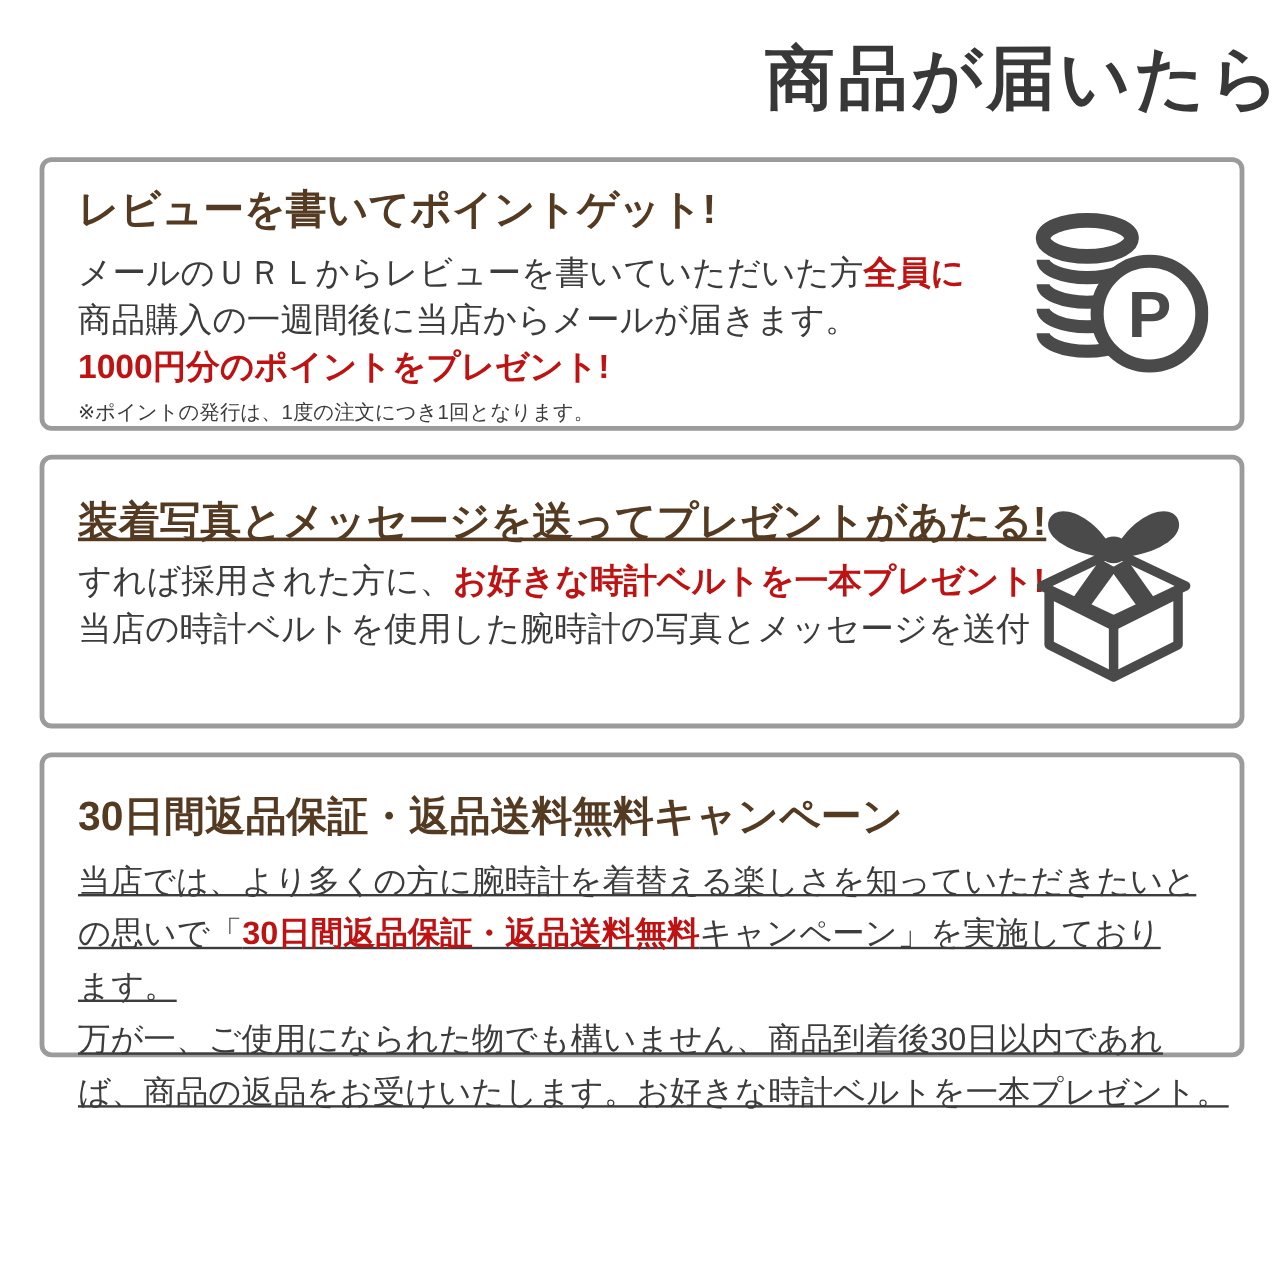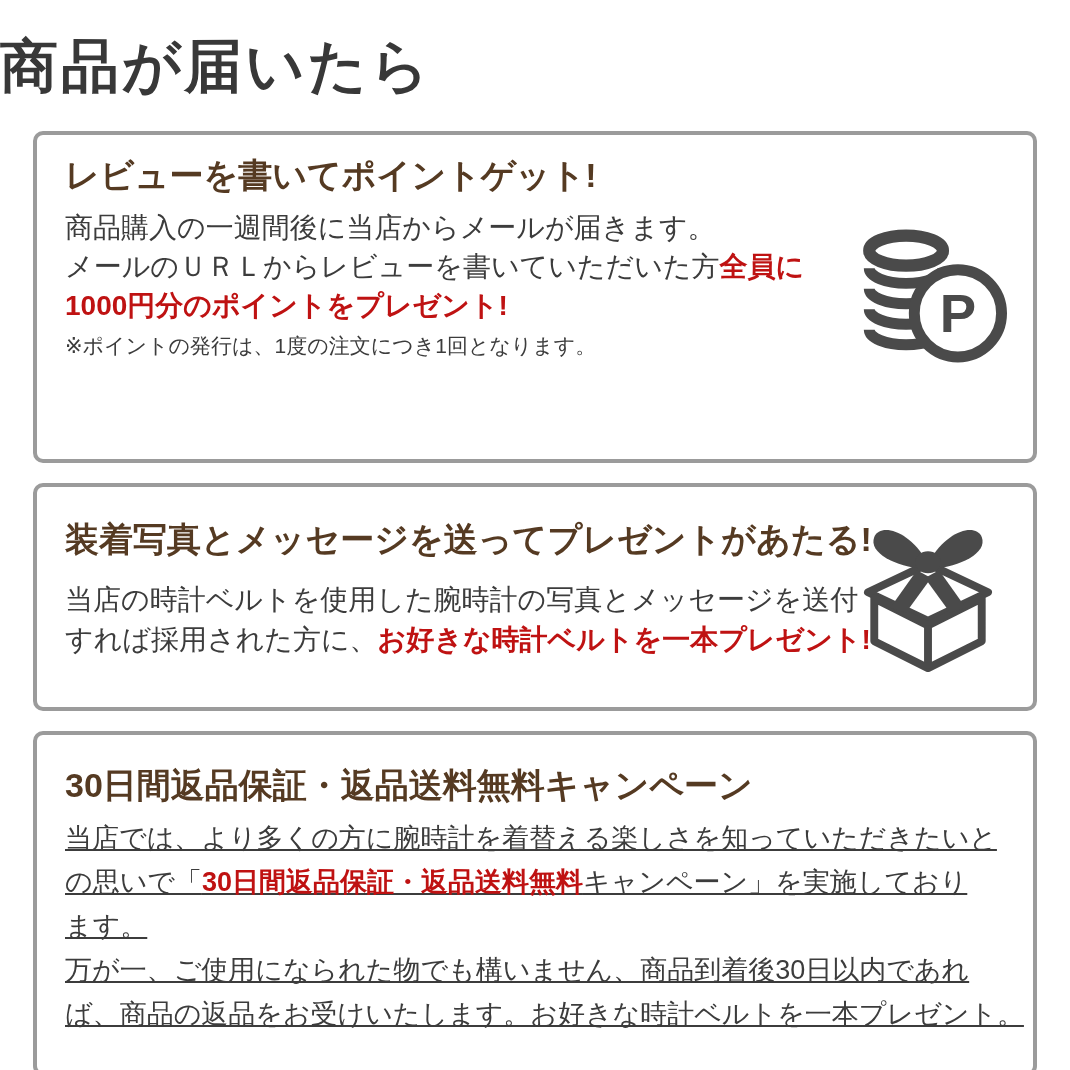--- a/index.html
+++ b/index.html
@@ -2,63 +2,63 @@
 <html lang="ja"><head>
 <meta charset="utf-8">
 <style>
   html,body{margin:0;padding:0;}
   body{
     width:1070px;height:1070px;background:#ffffff;
     font-family:"Liberation Sans","DejaVu Sans",sans-serif;
     color:#3c3c3c;overflow:hidden;
   }
   .title{
-    font-size:58px;font-weight:800;color:#383838;text-align:left;
+    font-size:58px;font-weight:800;color:#383838;text-align:right;
     margin:34px 0 33px;letter-spacing:3px;line-height:1.1;
   }
   .card{
     border:4px solid #9b9b9b;border-radius:10px;margin:0 33px 20px;
     position:relative;box-sizing:border-box;background:#ffffff;
   }
-  .card-review{height:332px;padding:20px 28px;}
+  .card-review{height:228px;padding:20px 28px;}
   .card-photo{height:228px;padding:32px 28px;}
-  .card-guarantee{height:345px;padding:30px 28px;}
+  .card-guarantee{height:254px;padding:30px 28px;}
   .card-heading{
     font-size:34px;font-weight:800;color:#553a22;margin:0 0 12px;line-height:1.2;
     white-space:nowrap;
   }
-  .card-photo .card-heading{margin-bottom:20px;}
+  .card-photo .card-heading{margin-bottom:8px;text-decoration:underline;}
   .card-guarantee .card-heading{margin-bottom:10px;}
   .line{font-size:28px;font-weight:500;line-height:39px;white-space:nowrap;}
   .card-photo .line{line-height:40px;}
   .card-guarantee .line{font-size:27px;line-height:44px;text-decoration:underline;}
   .red{color:#bf1212;}
   .bold{font-weight:800;}
-  .note{font-size:21px;font-weight:500;margin-top:7px;color:#3c3c3c;white-space:nowrap;}
+  .note{font-size:17px;font-weight:500;margin-top:7px;color:#3c3c3c;white-space:nowrap;}
   .card-content{max-width:815px;}
   .icon-wrap{
     position:absolute;right:26px;top:50%;transform:translateY(-50%);
     color:#4a4a4a;
   }
   .card-review .icon-wrap{width:150px;height:150px;}
   .card-photo .icon-wrap{width:158px;height:164px;}
   .icon-wrap svg{width:100%;height:100%;display:block;}
 </style>
 </head>
 <body>
 
 <div class="page">
 
   <h1 class="title">商品が届いたら</h1>
 
   <section class="card card-review">
     <div class="card-content">
       <h2 class="card-heading">レビューを書いてポイントゲット!</h2>
+      <div class="line"><span>メールのＵＲＬからレビューを書いていただいた方</span><span class="red bold">全員に</span></div>
       <div class="line">商品購入の一週間後に当店からメールが届きます。</div>
-      <div class="line"><span>メールのＵＲＬからレビューを書いていただいた方</span><span class="red bold">全員に</span></div>
       <div class="line red bold">1000円分のポイントをプレゼント!</div>
       <div class="note">※ポイントの発行は、1度の注文につき1回となります。</div>
     </div>
     <div class="icon-wrap">
       <svg viewBox="0 0 110 100" aria-hidden="true">
         <g fill="none" stroke="currentColor">
           <ellipse cx="36" cy="16" rx="27" ry="11" stroke-width="9"></ellipse>
           <path d="M9,29 a27,11 0 0 0 54,0" stroke-width="8"></path>
           <path d="M9,44 a27,11 0 0 0 54,0" stroke-width="8"></path>
           <path d="M9,59 a27,11 0 0 0 54,0" stroke-width="8"></path>
@@ -66,22 +66,22 @@
         </g>
         <circle cx="74" cy="62" r="32" fill="#ffffff" stroke="currentColor" stroke-width="8"></circle>
         <text x="74" y="76" text-anchor="middle" font-size="40" font-weight="800" fill="currentColor" font-family="Liberation Sans, sans-serif">P</text>
       </svg>
     </div>
   </section>
 
   <section class="card card-photo">
     <h2 class="card-heading">装着写真とメッセージを送ってプレゼントがあたる!</h2>
     <div class="card-content">
+      <div class="line"><span>すれば採用された方に、</span><span class="red bold">お好きな時計ベルトを一本プレゼント!</span></div>
       <div class="line">当店の時計ベルトを使用した腕時計の写真とメッセージを送付</div>
-      <div class="line"><span>すれば採用された方に、</span><span class="red bold">お好きな時計ベルトを一本プレゼント!</span></div>
     </div>
     <div class="icon-wrap">
       <svg viewBox="0 0 100 100" aria-hidden="true">
         <g fill="#ffffff" stroke="currentColor" stroke-width="5" stroke-linejoin="round">
           <path d="M50,29 L88,47 L50,65 L12,47 Z"></path>
           <path d="M16,51 L16,78 L50,95 L84,78 L84,51 L50,68 Z"></path>
           <line x1="50" y1="68" x2="50" y2="95"></line>
         </g>
         <g fill="currentColor" stroke="none">
           <path d="M49,27 C38,8 20,3 16,12 C12,22 30,31 47,32 Z"></path>

